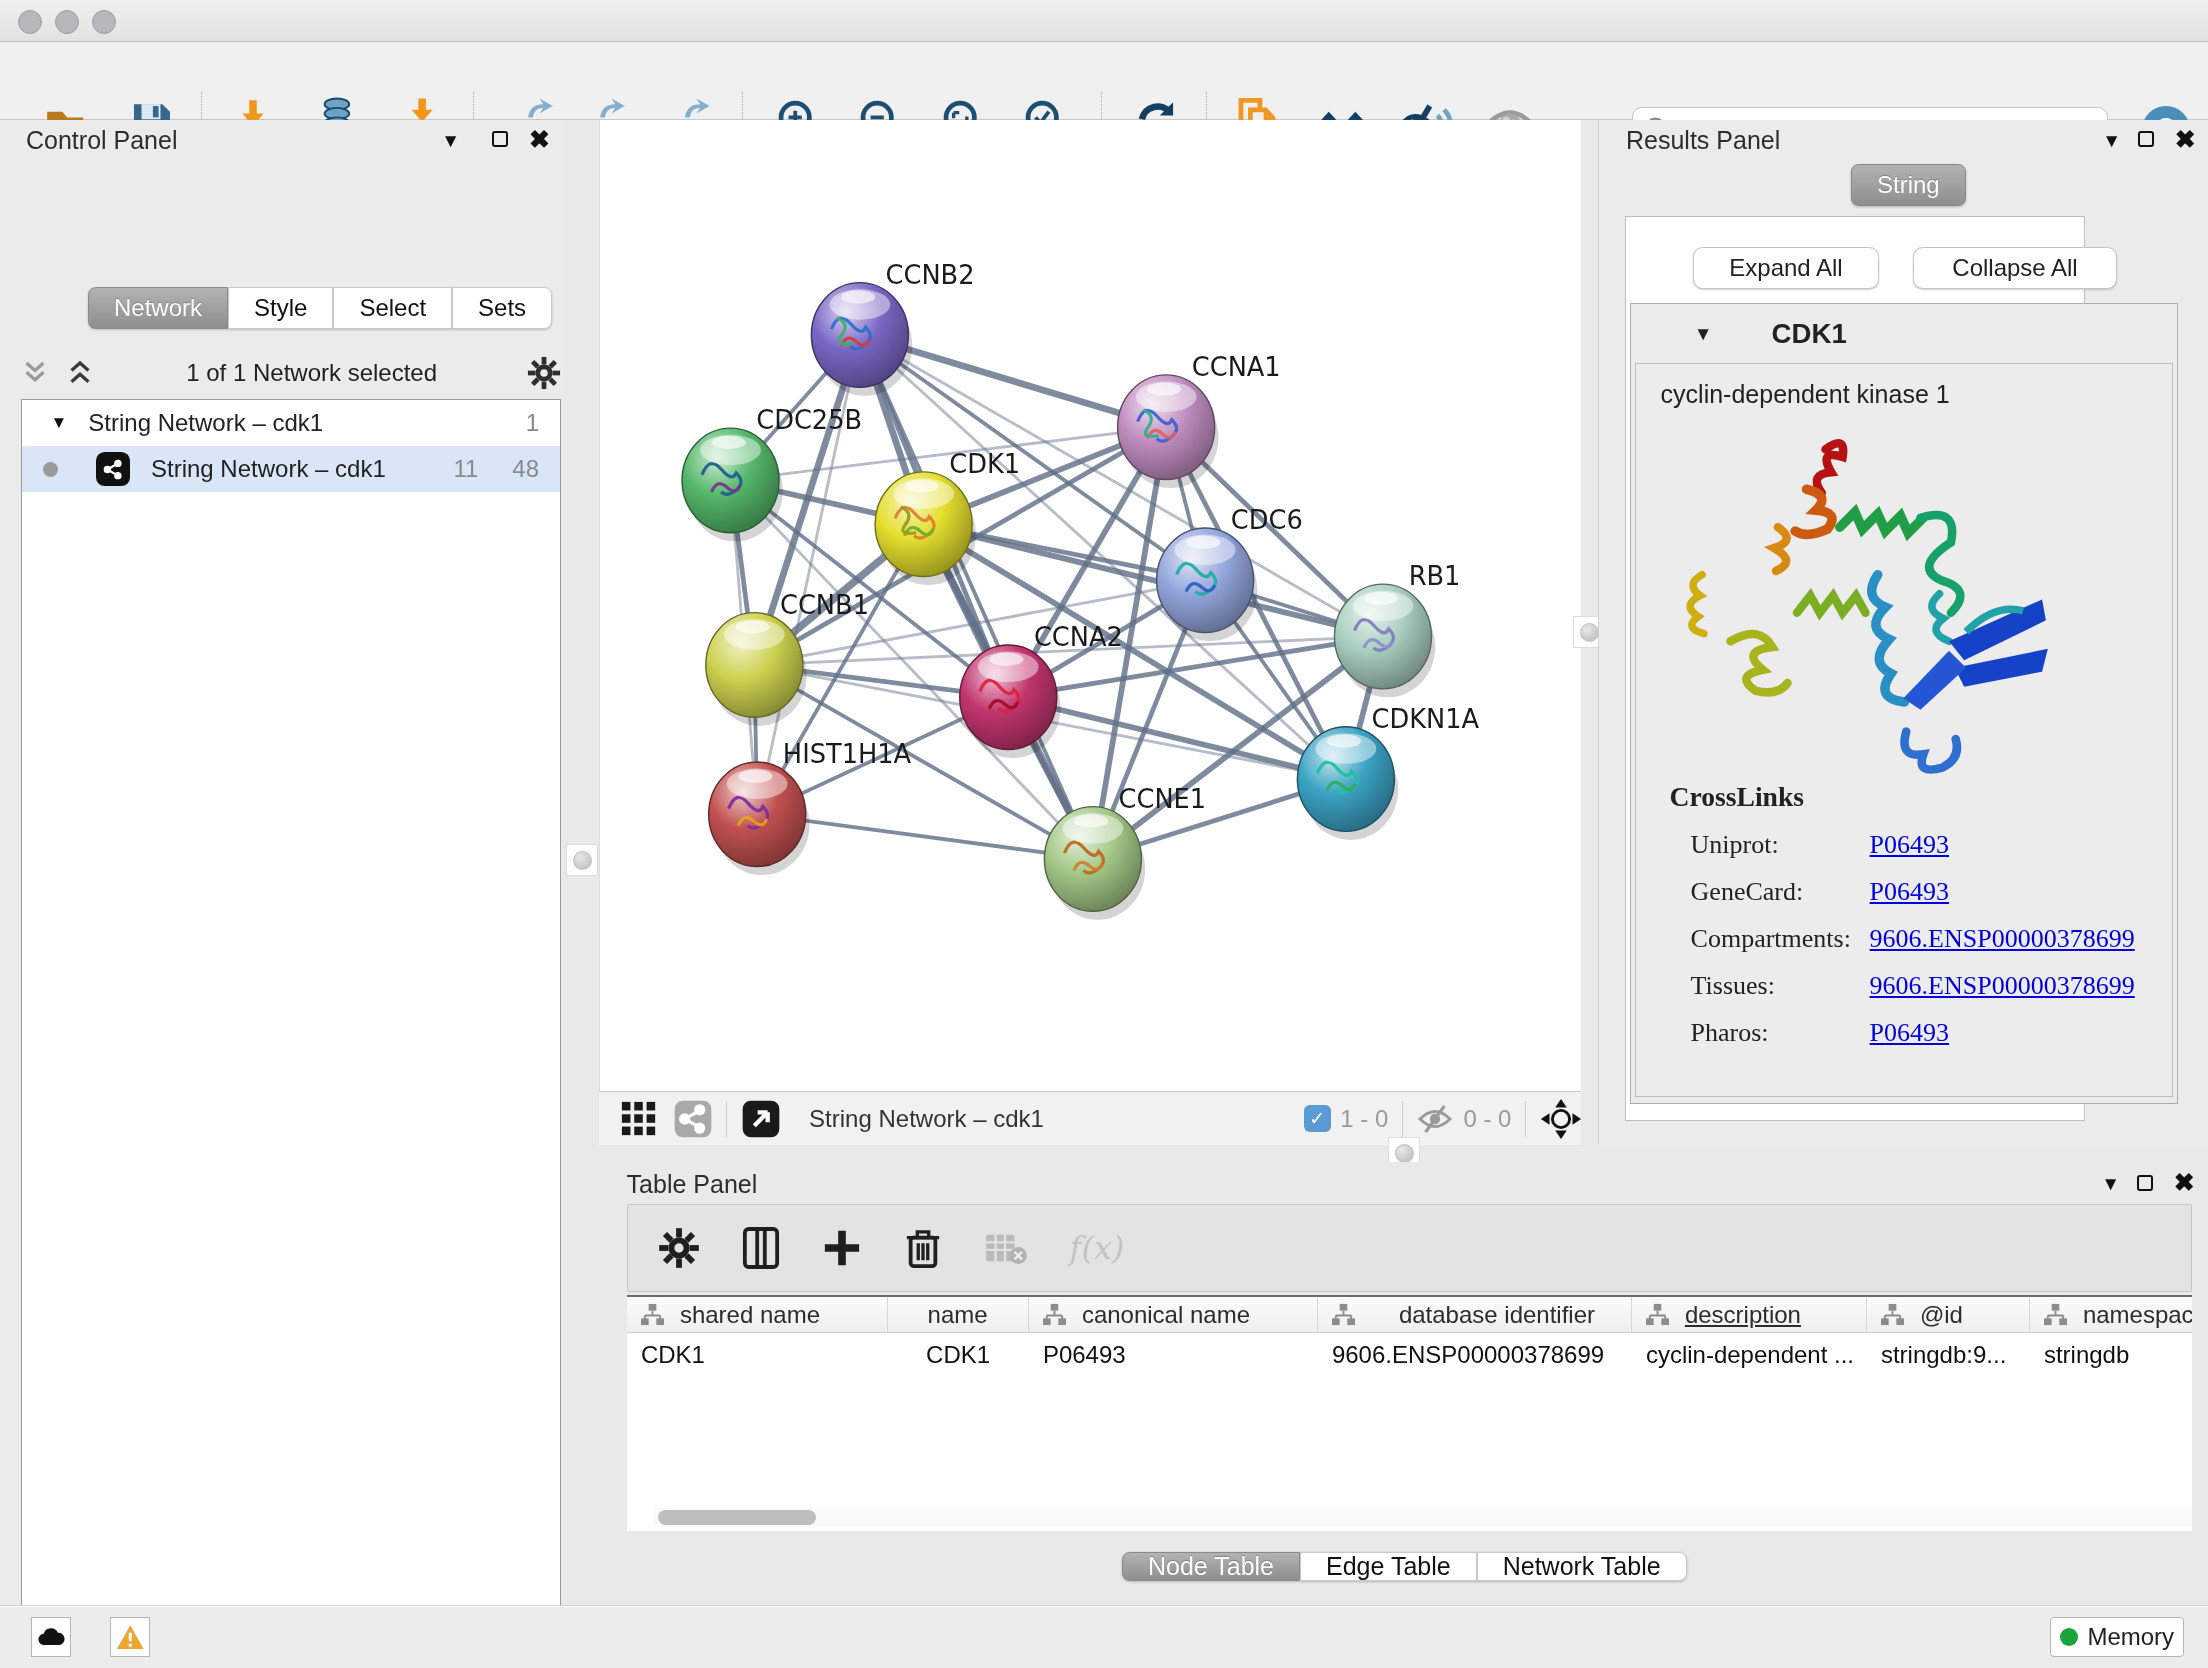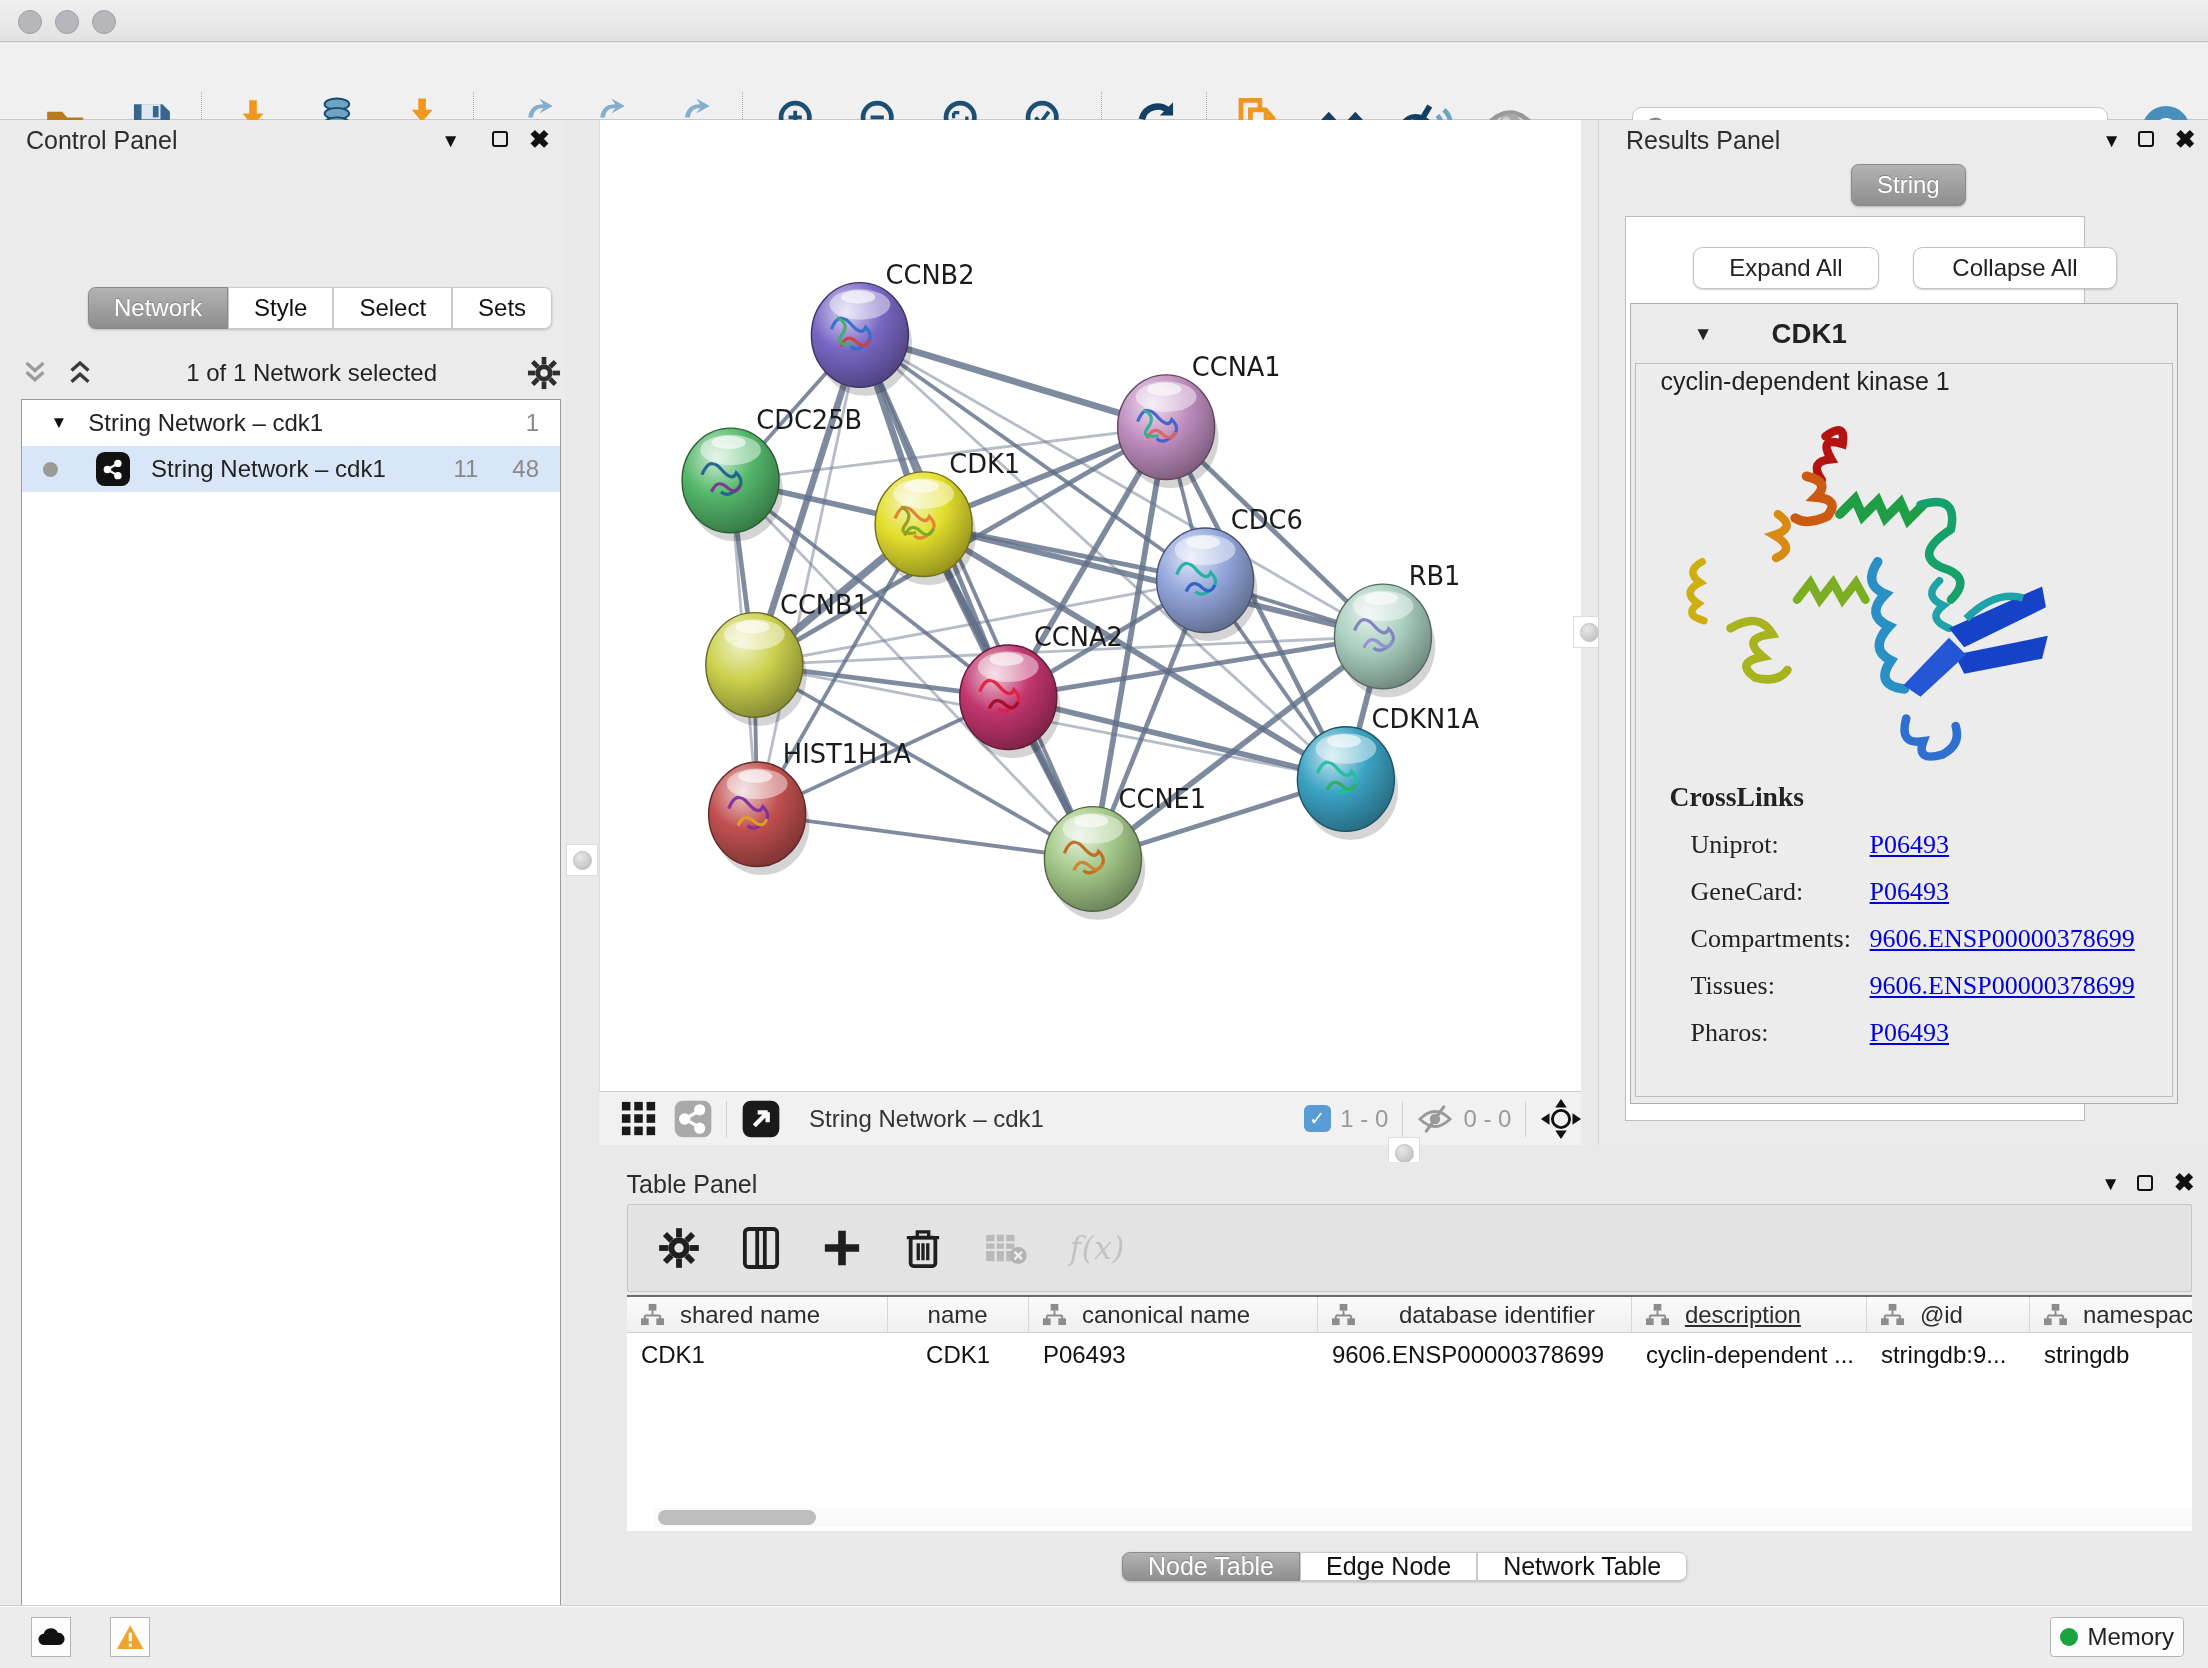--- a/index.html
+++ b/index.html
@@ -91,21 +91,21 @@
   .rp-btn { position:absolute; top:30px; height:42px; border:1px solid #c3c3c3; border-radius:9.5px;
     background:#fff; font-size:24px; display:flex; align-items:center; justify-content:center;
     box-shadow:0 1px 1.9px rgba(0,0,0,.18); }
   #cdk1-box { position:absolute; left:3.8px; top:86px; width:548px; height:801px;
     border:1px solid #adadad; background:#ebebeb; }
   #cdk1-header { height:59px; display:flex; align-items:center; }
   #cdk1-header .caret { margin-left:63px; font-size:19px; }
   #cdk1-name { font-size:27.6px; font-weight:bold; margin-left:59px; }
   #cdk1-body { position:absolute; left:3.8px; top:59px; width:538px; height:734px;
     border:1px solid #bdbdbd; background:#ececec; }
-  #protein-desc { font-size:25px; margin:3px 0 0 25px; }
+  #protein-desc { font-size:25px; margin:16px 0 0 25px; }
   #crosslinks { position:absolute; left:34px; top:417px; font-family:"Liberation Serif", serif; }
   #xl-title { font-size:27.6px; font-weight:bold; }
   .xl-row { display:flex; margin-top:17px; }
   .xl-label { width:179px; font-size:26px; margin-left:21px; }
   .xl-value { font-size:26px; color:#0000dd; text-decoration:underline; }
 
   
   #table-panel { left:599px; top:1162px; width:1609px; height:443px; background:#e9e9e9; }
   #tp-toolbar { position:absolute; left:27.6px; top:42px; width:1565px; height:88px;
     background:#e3e3e3; border:1px solid #c6c6c6; border-radius:2px;
@@ -867,21 +867,21 @@
           <div class="td" style="width: 163px;">stringdb:9...</div>
           <div class="td" style="width: 209px;">stringdb</div>
         </div>
       <div id="tp-scroll">
         <div id="tp-thumb"></div>
       </div>
     </div>
 
     <div id="tp-tabs">
         <div class="seg-tab active first">Node Table</div>
-        <div class="seg-tab">Edge Node</div>
+        <div class="seg-tab">Edge Table</div>
         <div class="seg-tab last">Network Table</div>
       </div>
   </div>
 
   <div class="abs" id="footer">
     <div class="foot-btn" style="left:31px;width:40px">
       <svg width="28.5" height="21" viewBox="0 0 30 22">
         <path d="M8 20 a6 6 0 0 1 -1 -12 a8 8 0 0 1 15 -1 a5.5 5.5 0 0 1 1 13z" fill="#111"></path>
       </svg>
     </div>

